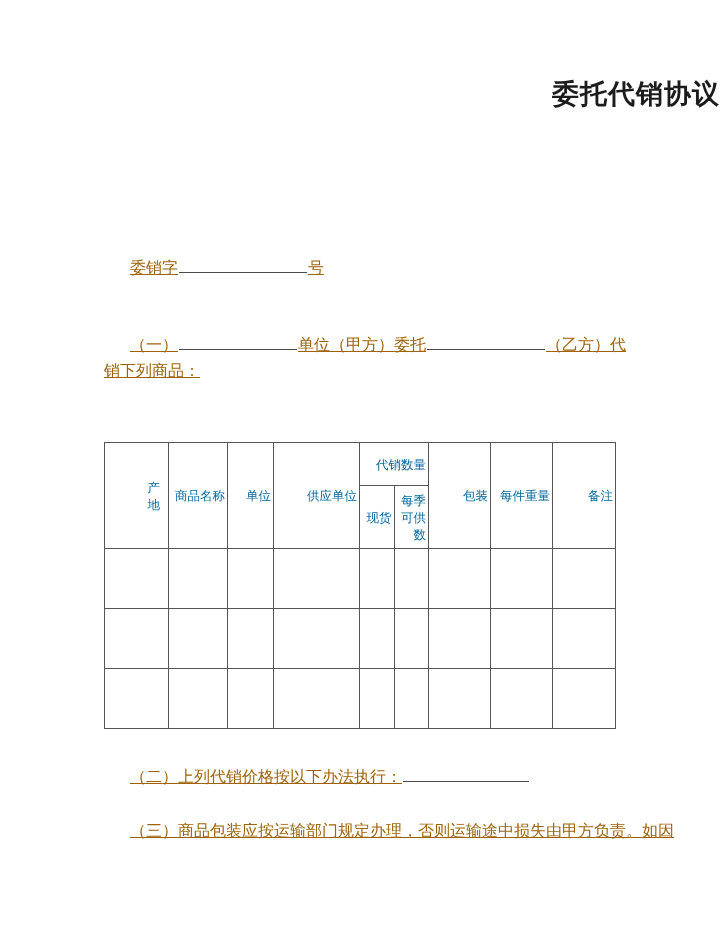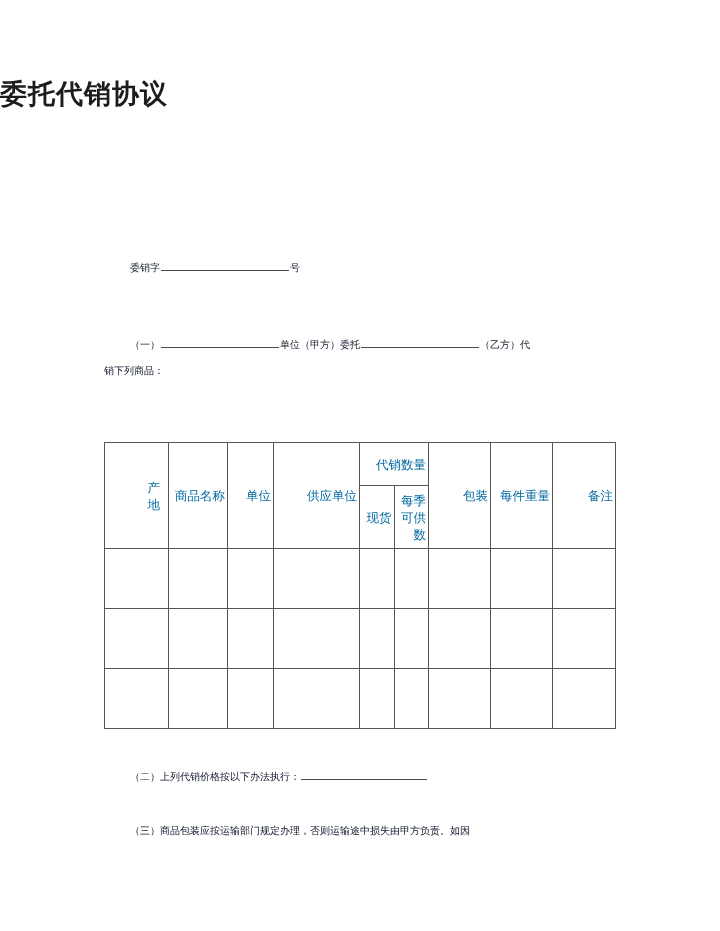--- a/index.html
+++ b/index.html
@@ -20,36 +20,37 @@
     width: 720px;
     height: 931px;
     background: #ffffff;
   }
 
   .doc-title {
     position: absolute;
     top: 78px;
     left: 0;
     width: 720px;
-    text-align: left;
+    text-align: right;
     font-size: 27px;
     font-weight: bold;
     color: #1c1c1c;
     letter-spacing: 1px;
     line-height: 1.2;
   }
 
   .para {
     position: absolute;
     left: 104px;
     width: 516px;
-    font-size: 10px;
+    font-size: 16px;
     line-height: 26px;
-    color: #0f172a;
+    color: #a16207;
     white-space: nowrap;
+    text-decoration: underline;
   }
 
   .indent {
     display: inline-block;
     width: 26px;
   }
 
   .blank {
     display: inline-block;
     border-bottom: 1px solid #4a4a4a;

